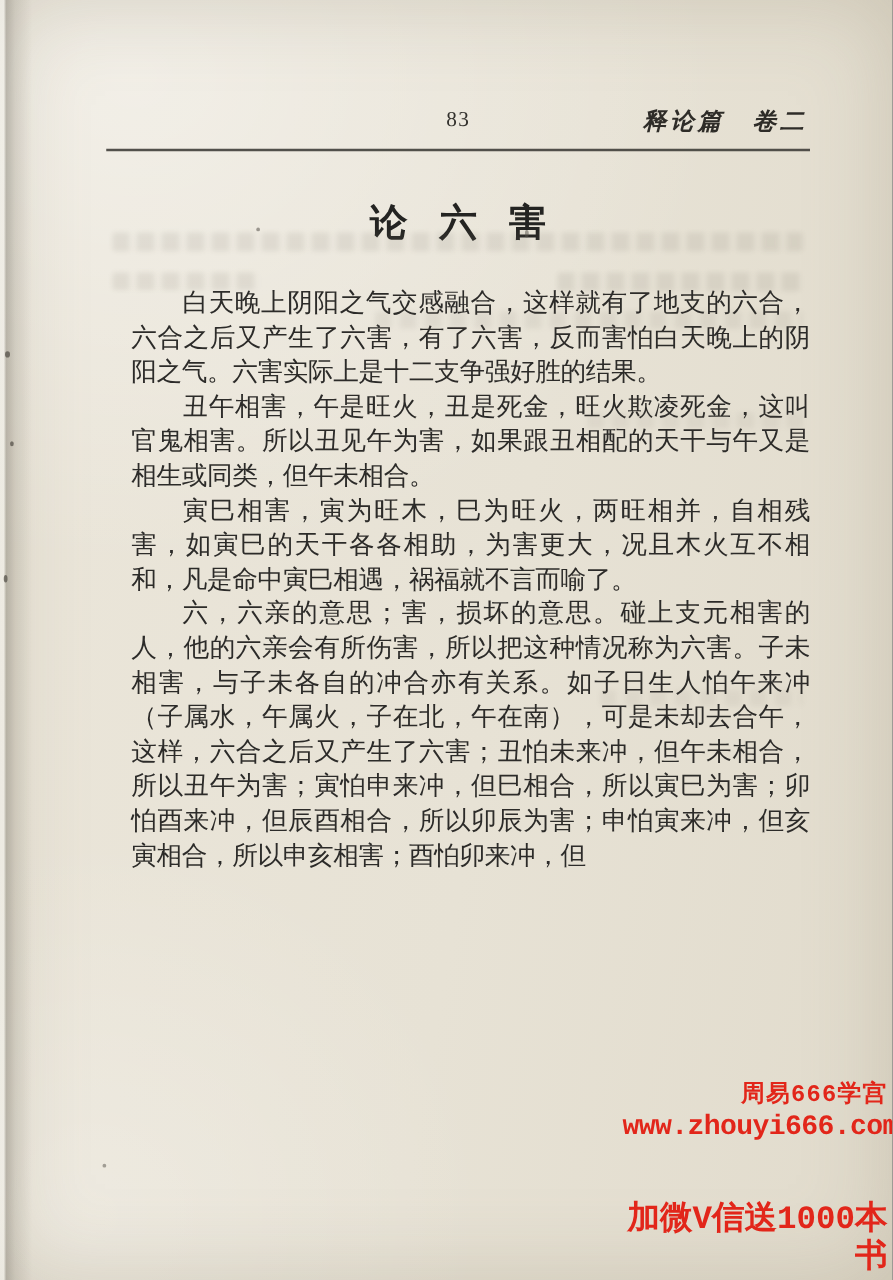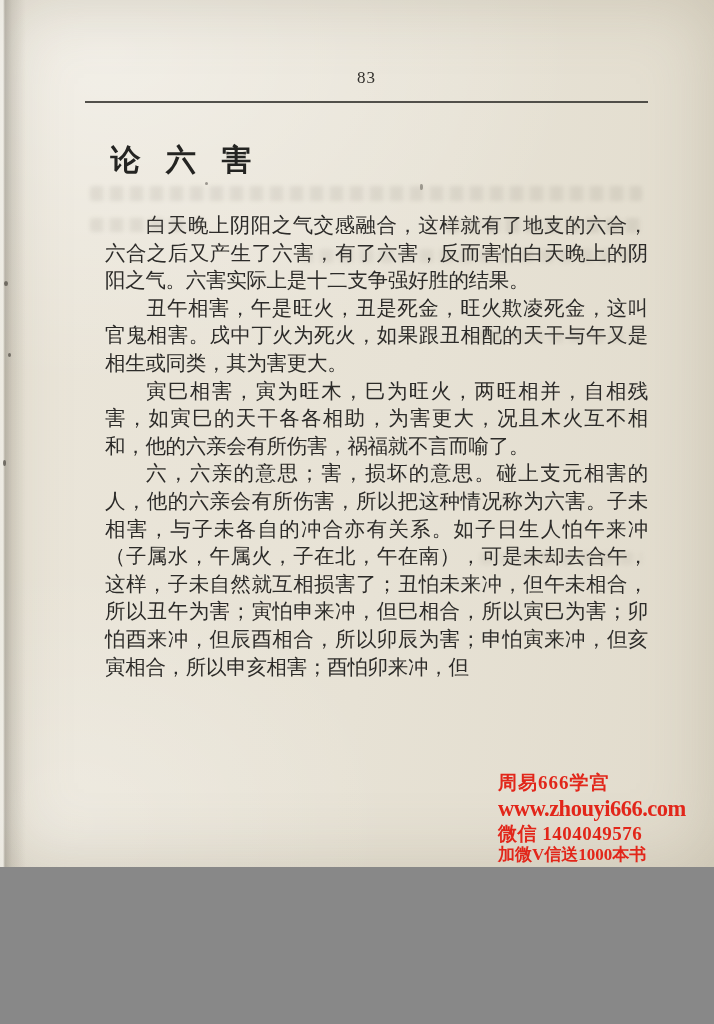--- a/index.html
+++ b/index.html
@@ -1,21 +1,21 @@
 <!DOCTYPE html>
 <html><head>
 <meta charset="utf-8">
 <style>
   html,body{margin:0;padding:0;background:#888;}
   .page{
     position:relative;
-    width:714px;height:867px;
+    width:714px;height:1024px;
     margin:0 auto;
     box-sizing:border-box;
-    padding:68px 66px 0 85px;
+    padding:86px 66px 0 85px;
     overflow:hidden;
     background:
       radial-gradient(120% 70% at 15% 6%, rgba(255,255,255,0.38), rgba(255,255,255,0) 55%),
       radial-gradient(90% 60% at 10% 95%, rgba(255,255,255,0.22), rgba(255,255,255,0) 50%),
       linear-gradient(100deg,#ebe6da 0%,#e7e2d5 55%,#e1dbcc 100%);
     box-shadow: inset 0 0 70px rgba(140,128,105,0.28);
     font-family:"Liberation Serif","DejaVu Serif",serif;
     color:#2b2b2b;
   }
   
@@ -37,20 +37,21 @@
     font-style:italic;font-weight:700;font-size:19px;
     letter-spacing:3px;color:#2e2c28;
   }
   .header-rule{
     height:2px;background:#3b3a36;margin-top:7px;opacity:.88;
     border:none;
   }
   
   .doc-title{
     margin:37px 0 0;
+    text-align:center;
     font-size:30px;font-weight:700;color:#242422;
     letter-spacing:0.85em;padding-left:0.85em;
   }
   
   .body-text{
     margin-top:31px;
     font-size:20.5px;line-height:27.6px;
     letter-spacing:-0.3px;
     text-align:justify;text-justify:inter-ideograph;
     color:#2c2b29;
@@ -62,29 +63,29 @@
     position:absolute;
     background:repeating-linear-gradient(90deg,
       rgba(118,112,100,0.28) 0 13px, rgba(118,112,100,0.04) 13px 20px);
     filter:blur(2.2px);
     opacity:.45;border-radius:2px;
     pointer-events:none;
   }
   
   .watermark{
     position:absolute;right:4px;bottom:1px;width:212px;
-    text-align:left;
-    font-family:Liberation Serif, serif;
+    text-align:right;
+    font-family:Liberation Mono, monospace;
     font-weight:700;line-height:1.22;
   }
   .watermark .wm-line{display:block;}
   .wm-0{font-size:19px;letter-spacing:1px;}
   .wm-1{font-size:22.5px;letter-spacing:-0.5px;}
   .wm-2{font-size:19px;letter-spacing:0.5px;}
-  .wm-3{font-size:17px;letter-spacing:0;}
+  .wm-3{font-size:26px;letter-spacing:0;margin-top:44px;}
 </style>
 </head>
 <body>
 
 <div class="page">
 
   <div class="binding"></div>
   <div class="speck" style="left:4px;top:281px;width:4px;height:5px;"></div>
   <div class="speck" style="left:8px;top:353px;width:3px;height:4px;"></div>
   <div class="speck" style="left:3px;top:460px;width:3px;height:6px;"></div>
@@ -94,32 +95,32 @@
 
   <div class="bleed" style="left:90px;top:186px;width:552px;height:15px;"></div>
   <div class="bleed" style="left:90px;top:218px;width:118px;height:14px;"></div>
   <div class="bleed" style="left:446px;top:218px;width:196px;height:15px;"></div>
   <div class="bleed" style="left:300px;top:249px;width:342px;height:14px;opacity:.35;"></div>
   <div class="bleed" style="left:470px;top:330px;width:172px;height:13px;opacity:.3;"></div>
   <div class="bleed" style="left:480px;top:552px;width:162px;height:13px;opacity:.28;"></div>
 
   <div class="header-row">
     <span class="page-number">83</span>
+    <span class="volume">释论篇　卷二</span>
   </div>
   <div class="header-rule"></div>
 
   <h1 class="doc-title">论六害</h1>
 
   <div class="body-text">
     <p>白天晚上阴阳之气交感融合，这样就有了地支的六合，六合之后又产生了六害，有了六害，反而害怕白天晚上的阴阳之气。六害实际上是十二支争强好胜的结果。</p>
-    <p>丑午相害，午是旺火，丑是死金，旺火欺凌死金，这叫官鬼相害。戌中丁火为死火，如果跟丑相配的天干与午又是相生或同类，其为害更大。</p>
-    <p>寅巳相害，寅为旺木，巳为旺火，两旺相并，自相残害，如寅巳的天干各各相助，为害更大，况且木火互不相和，他的六亲会有所伤害，祸福就不言而喻了。</p>
-    <p>六，六亲的意思；害，损坏的意思。碰上支元相害的人，他的六亲会有所伤害，所以把这种情况称为六害。子未相害，与子未各自的冲合亦有关系。如子日生人怕午来冲（子属水，午属火，子在北，午在南），可是未却去合午，这样，子未自然就互相损害了；丑怕未来冲，但午未相合，所以丑午为害；寅怕申来冲，但巳相合，所以寅巳为害；卯怕酉来冲，但辰酉相合，所以卯辰为害；申怕寅来冲，但亥寅相合，所以申亥相害；酉怕卯来冲，但</p>
+    <p>丑午相害，午是旺火，丑是死金，旺火欺凌死金，这叫官鬼相害。所以丑见午为害，如果跟丑相配的天干与午又是相生或同类，但午未相合。</p>
+    <p>寅巳相害，寅为旺木，巳为旺火，两旺相并，自相残害，如寅巳的天干各各相助，为害更大，况且木火互不相和，凡是命中寅巳相遇，祸福就不言而喻了。</p>
+    <p>六，六亲的意思；害，损坏的意思。碰上支元相害的人，他的六亲会有所伤害，所以把这种情况称为六害。子未相害，与子未各自的冲合亦有关系。如子日生人怕午来冲（子属水，午属火，子在北，午在南），可是未却去合午，这样，六合之后又产生了六害；丑怕未来冲，但午未相合，所以丑午为害；寅怕申来冲，但巳相合，所以寅巳为害；卯怕酉来冲，但辰酉相合，所以卯辰为害；申怕寅来冲，但亥寅相合，所以申亥相害；酉怕卯来冲，但</p>
   </div>
 
   <div class="watermark" style="color: rgb(226, 38, 26);">
     <span class="wm-line wm-0">周易666学宫</span>
     <span class="wm-line wm-1">www.zhouyi666.com</span>
-    <span class="wm-line wm-2">微信 1404049576</span>
     <span class="wm-line wm-3">加微V信送1000本书</span>
   </div>
 
 </div>
 
 </body></html>

